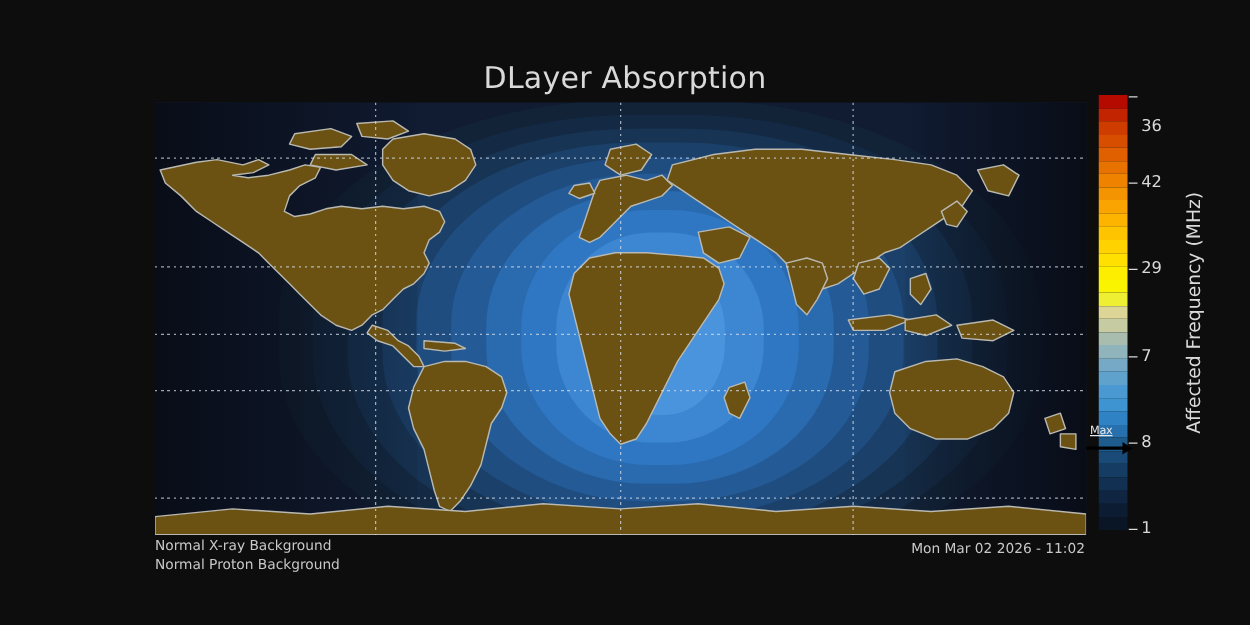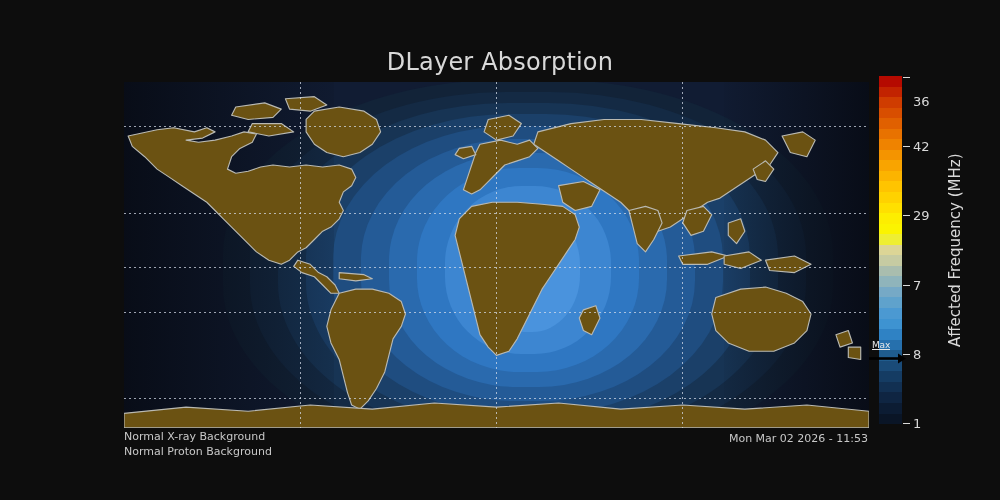--- a/index.html
+++ b/index.html
@@ -358,16 +358,16 @@
     </svg>
   </div>
 
   <div id="cbar-axis-title">Affected Frequency (MHz)</div>
 
   <div id="status-left">
     <div>Normal X-ray Background</div>
     <div>Normal Proton Background</div>
   </div>
 
-  <div id="timestamp">Mon Mar 02 2026 - 11:53</div>
+  <div id="timestamp">Mon Mar 02 2026 - 11:02</div>
 
 
 </div>
 
 </body></html>

